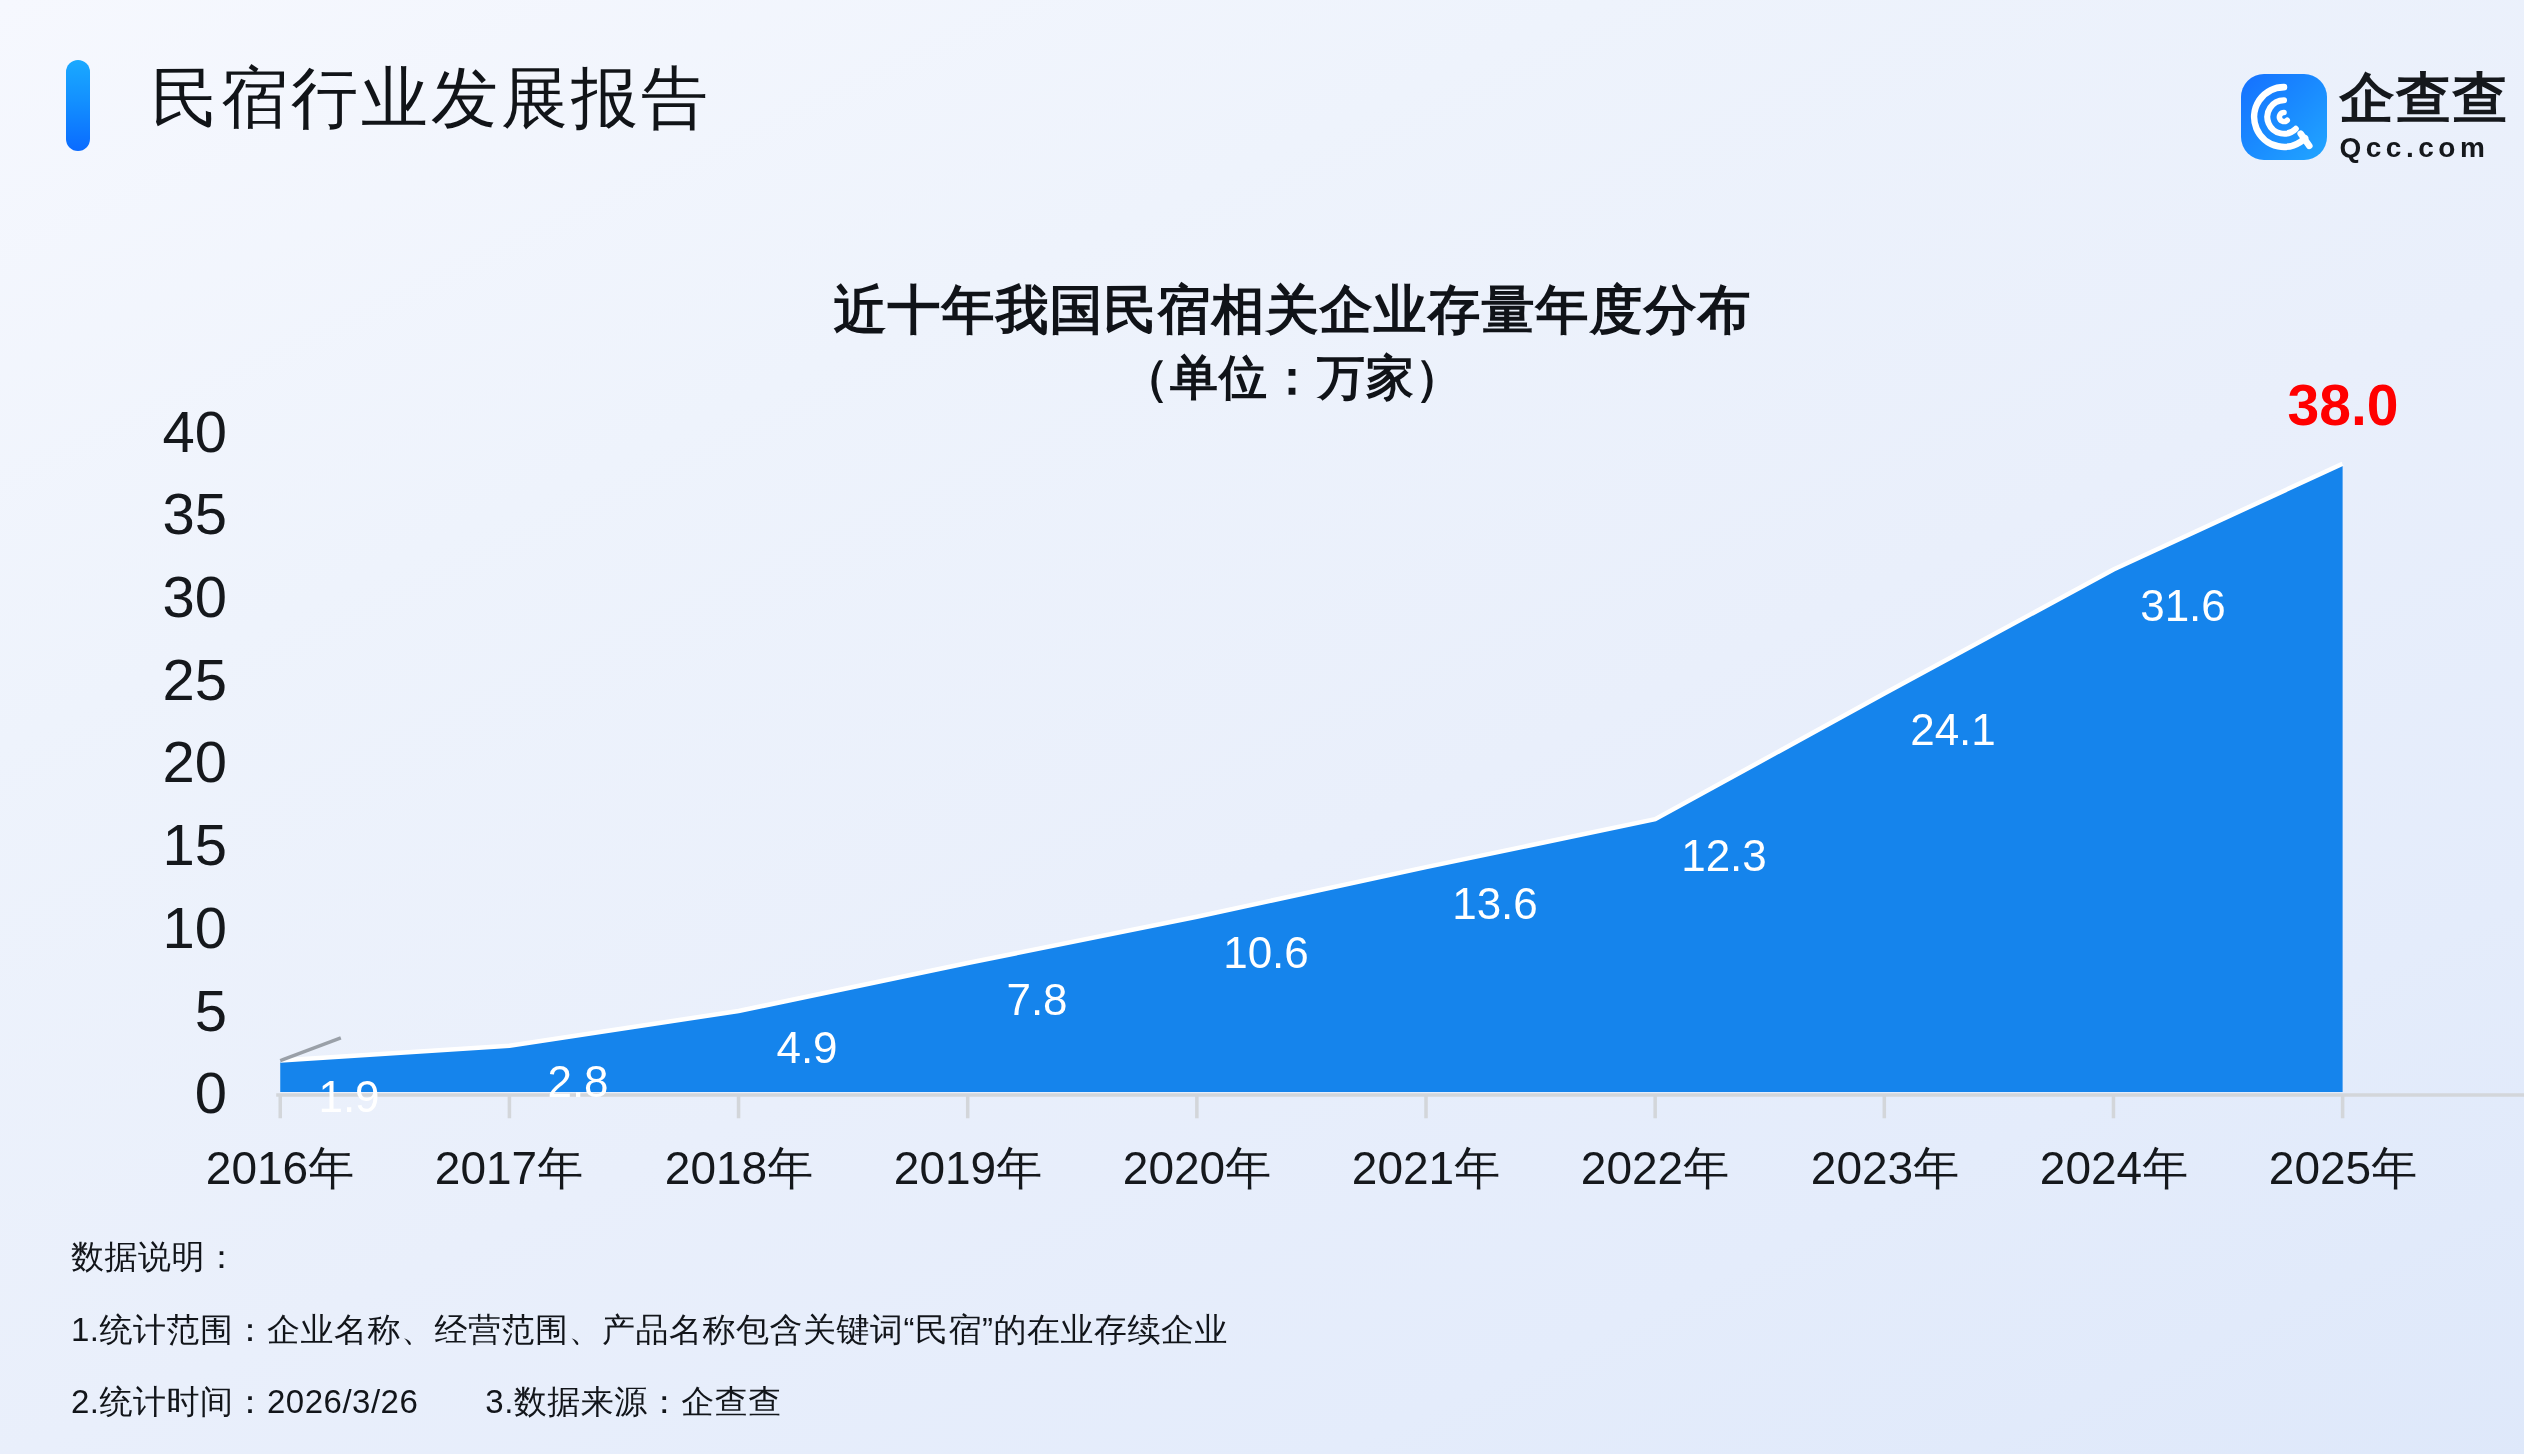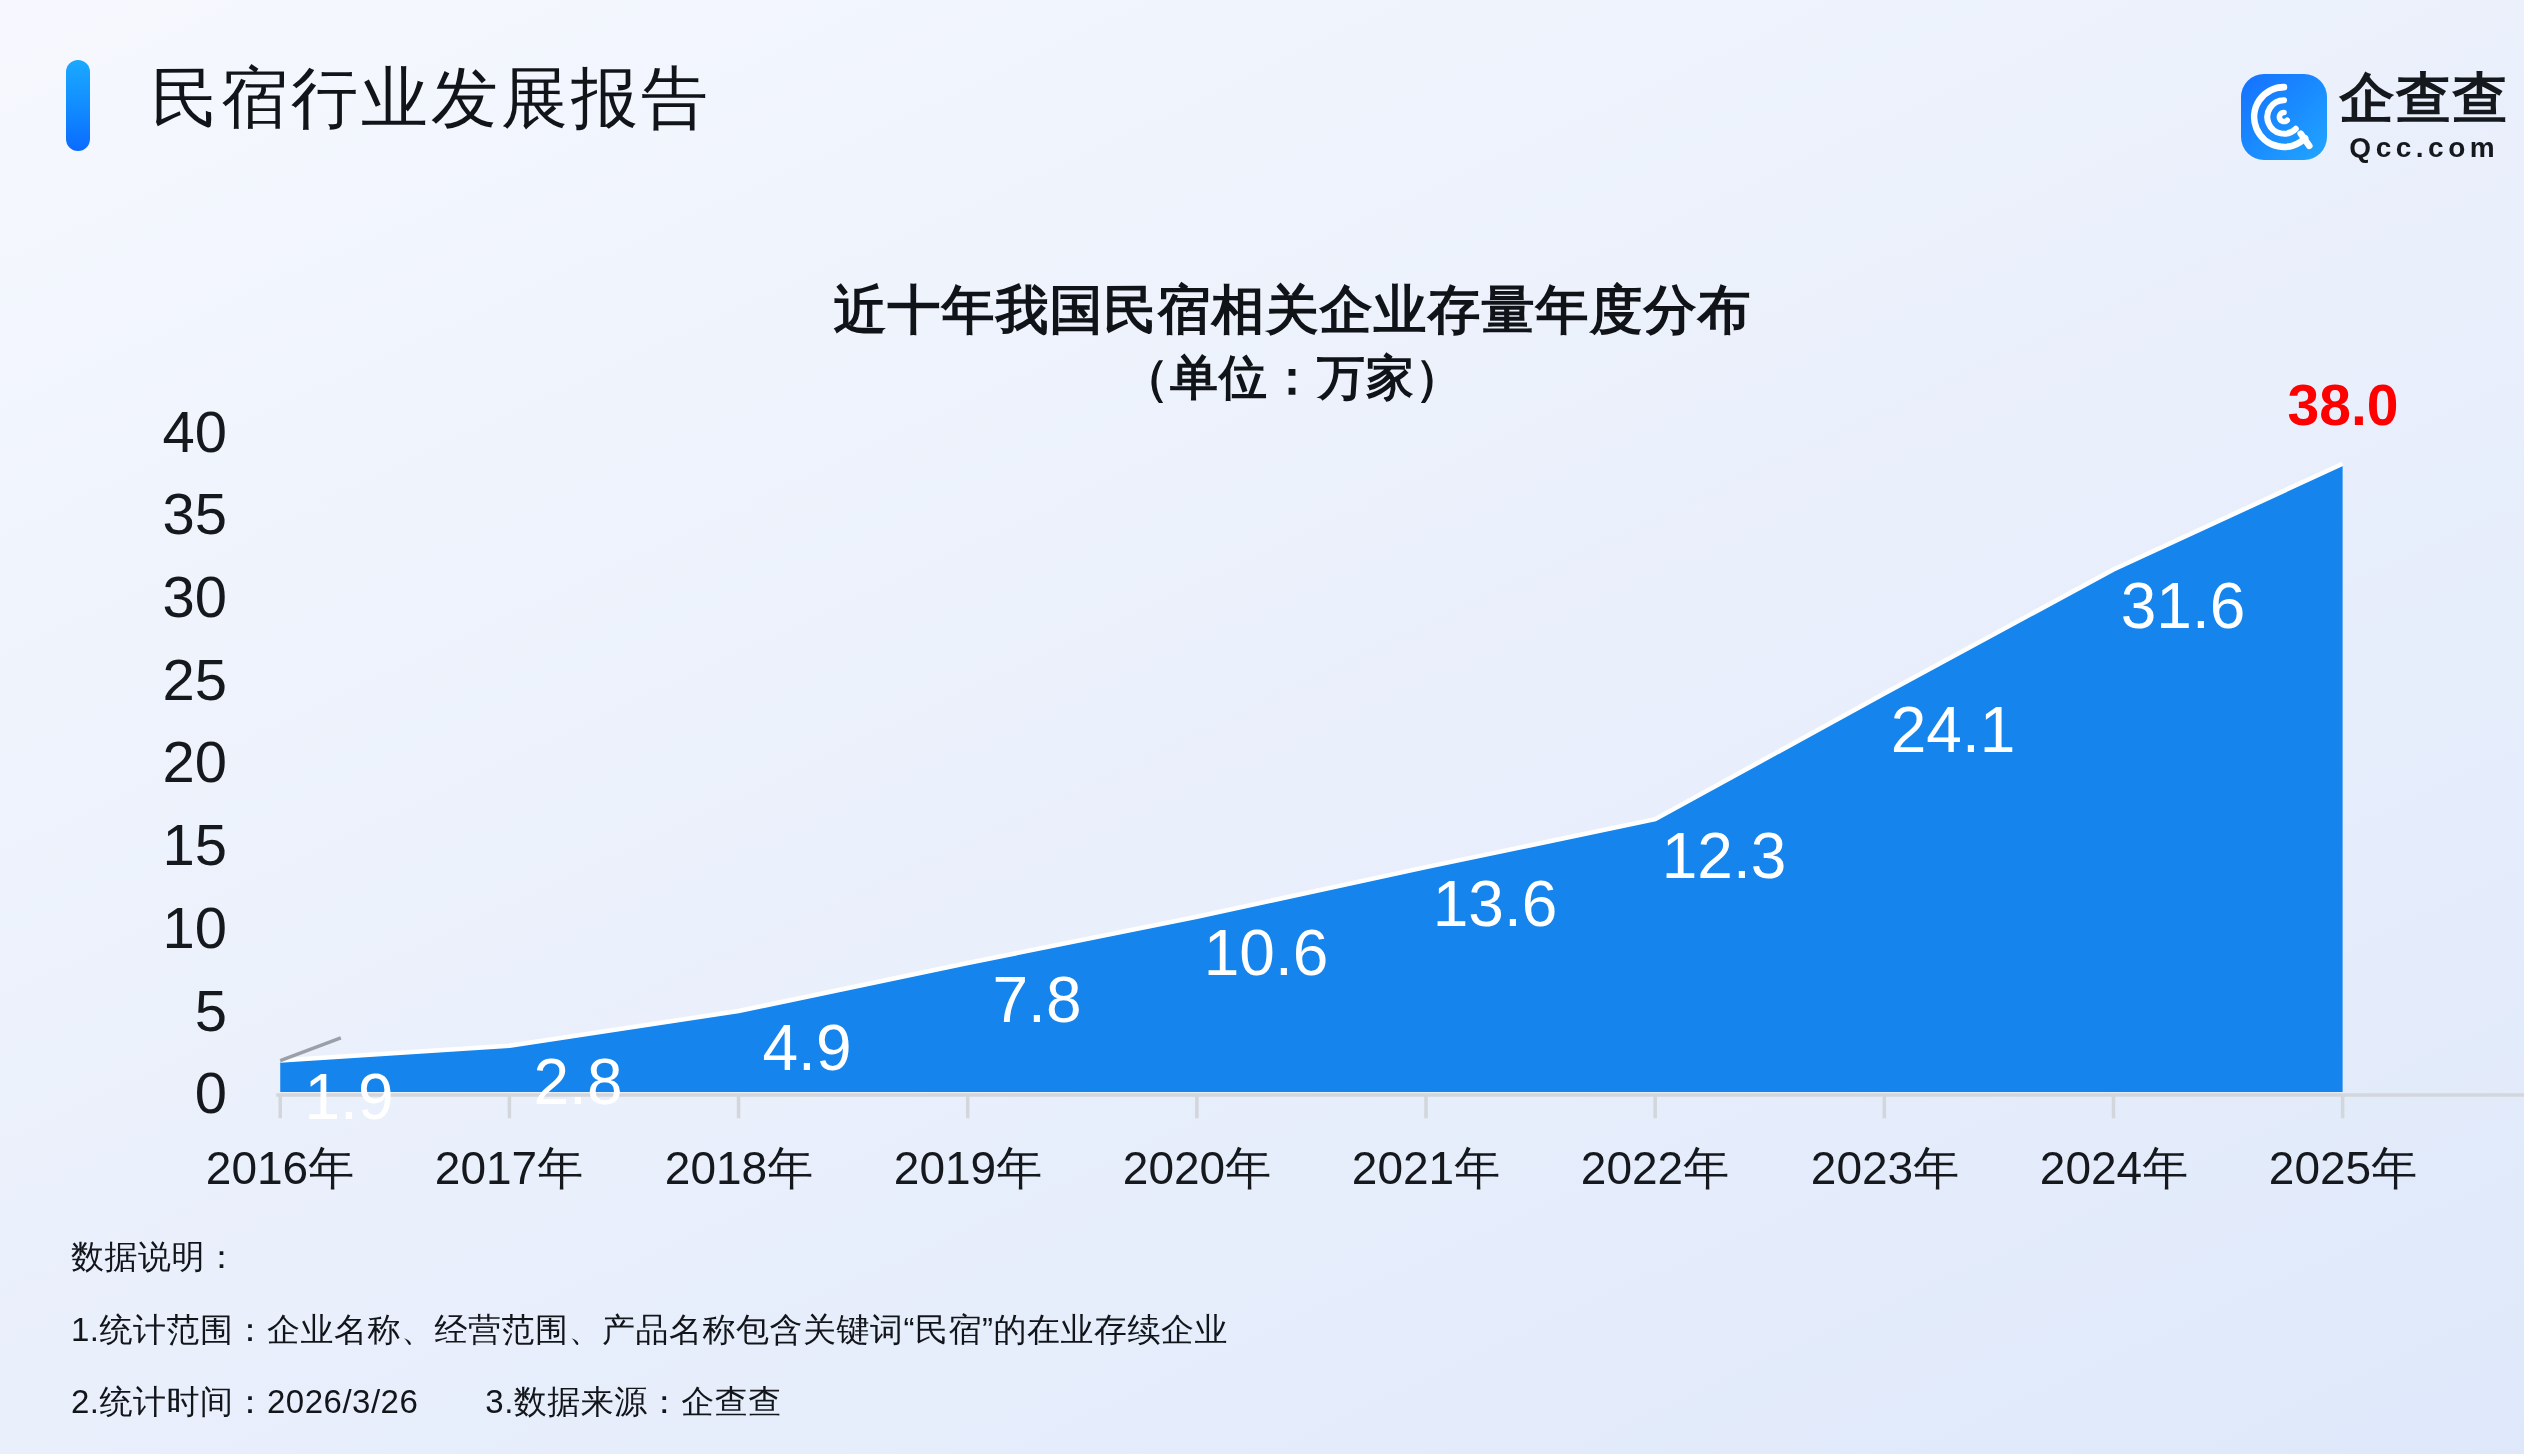--- a/index.html
+++ b/index.html
@@ -35,21 +35,20 @@
     white-space: nowrap;
   }
 
   
   #logo {
     position: absolute;
     right: 76px; top: 71px;
     display: flex;
     align-items: center;
     gap: 13px;
-    text-align: center;
   }
   #logo-mark {
     width: 86px; height: 86px;
     border-radius: 23px;
     background: linear-gradient(135deg, #1570ff 0%, #1a8cff 52%, #22a6ff 100%);
     position: relative;
     flex: 0 0 auto;
   }
   #logo-mark svg { position: absolute; left: 0; top: 0; }
   #logo-text { display: flex; flex-direction: column; line-height: 1; }
@@ -110,21 +109,21 @@
   .x-tick-label {
     position: absolute;
     font-size: 46px;
     color: #15181c;
     text-align: center;
     transform: translateX(-50%);
     white-space: nowrap;
   }
   .data-label {
     position: absolute;
-    font-size: 64px;
+    font-size: 44px;
     color: #ffffff;
     transform: translate(-50%, -50%);
     white-space: nowrap;
     letter-spacing: 0px;
   }
   .data-label.highlight {
     color: #ff0000;
     font-weight: bold;
     font-size: 57px;
     margin-top: 40px;

